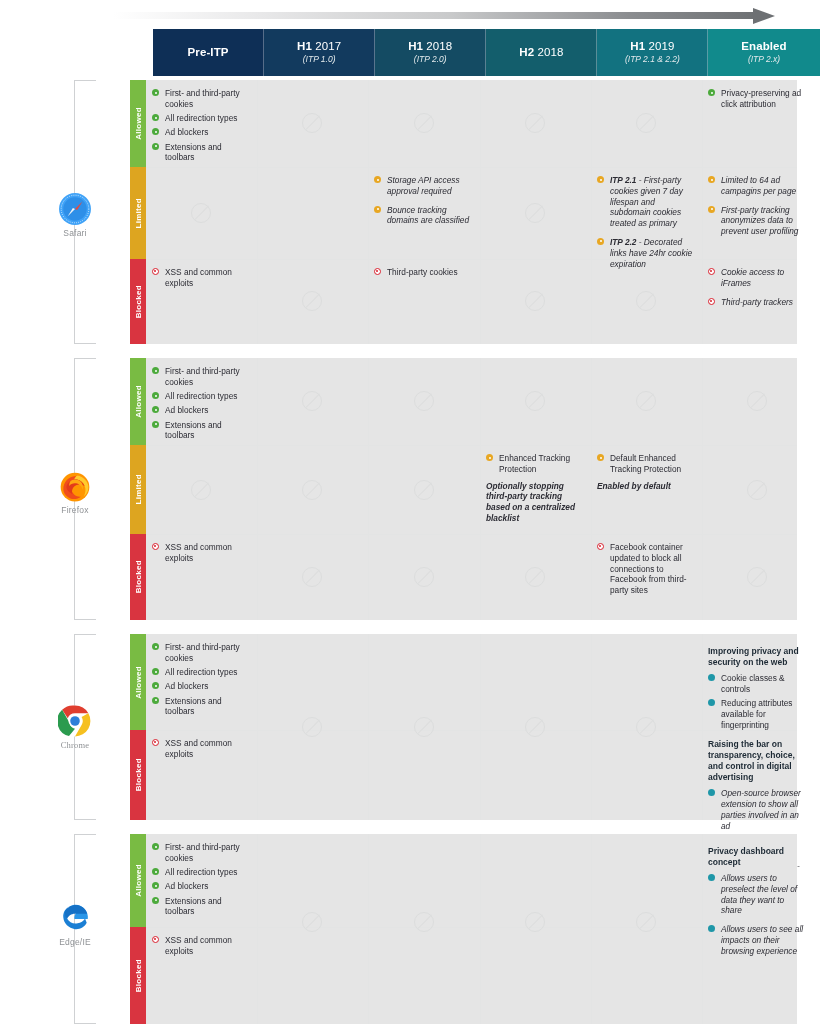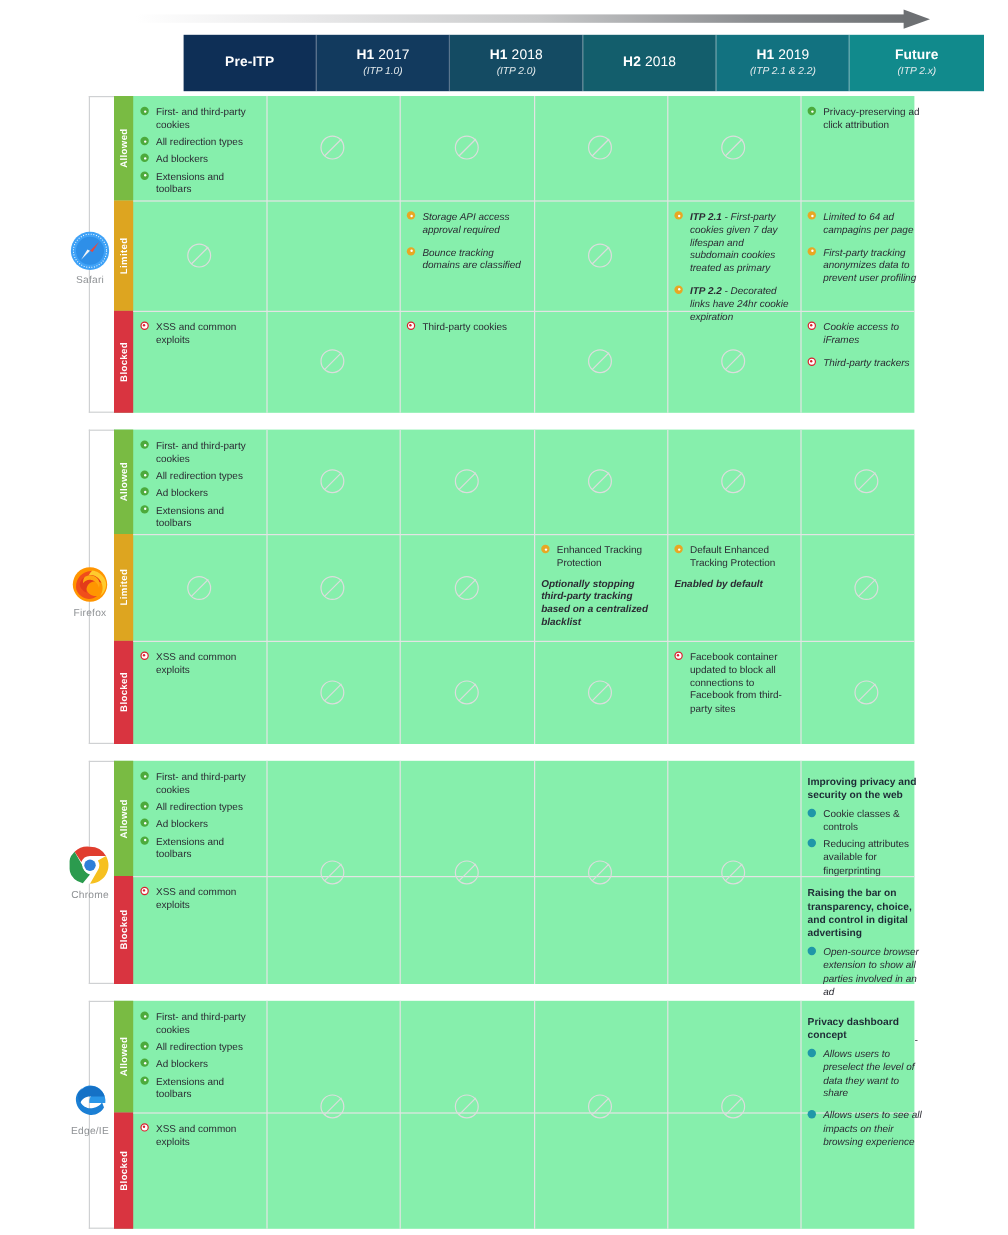--- a/index.html
+++ b/index.html
@@ -95,23 +95,23 @@
   
   .bracket-gap {
     position: absolute;
     left: 90px;
     width: 9px;
     background: #ffffff;
   }
 
   .grid {
     position: absolute;
-    left: 95px;
+    left: 130px;
     width: 667px;
-    background: #86efac;
+    background: #e5e5e5;
   }
   .band {
     position: absolute;
     left: 0;
     width: 16px;
     color: #ffffff;
   }
   .band-label {
     position: absolute;
     left: 0; top: 0;
@@ -241,21 +241,21 @@
   </div>
   <div class="hcell" style="background:#135e6c">
     <div class="hmain"><b>H2</b><span> 2018</span></div>
     <div class="hsub"></div>
   </div>
   <div class="hcell" style="background:#127280">
     <div class="hmain"><b>H1</b><span> 2019</span></div>
     <div class="hsub">(ITP 2.1 &amp; 2.2)</div>
   </div>
   <div class="hcell" style="background:#118a8c">
-    <div class="hmain"><b>Future</b><span></span></div>
+    <div class="hmain"><b>Enabled</b><span></span></div>
     <div class="hsub">(ITP 2.x)</div>
   </div>
 </div>
 
 <div class="bracket" style="top:80px;height:264px;"></div>
 <div class="bracket-gap" style="top:188px;height:48px;"></div>
 <div class="browser-badge" style="top:192px;">
   <svg class="bicon" viewBox="0 0 64 64">
     <circle cx="32" cy="32" r="30" fill="#3fa2f7"></circle>
     <circle cx="32" cy="32" r="26" fill="none" stroke="#ffffff" stroke-width="1.6" stroke-dasharray="1.5 2.6"></circle>
@@ -487,21 +487,21 @@
       </ul>
     </div>
     <div class="cell" style="left:556px;top:176px;width:111px;height:86px;">
       <div class="nodata" style="left:45px;top:33px;"></div>
     </div>
   </div>
 </div>
 
 <div class="bracket" style="top:634px;height:186px;"></div>
 <div class="bracket-gap" style="top:700px;height:48px;"></div>
-<div class="browser-badge" style="top:704px;">
+<div class="browser-badge" style="top:704px;font-family:Liberation Serif, serif;">
   <svg class="bicon" viewBox="0 0 64 64">
     <circle cx="32" cy="32" r="29" fill="#ffffff"></circle>
     <path d="M32 3a29 29 0 0 1 25.1 14.5H32a14.5 14.5 0 0 0-13.6 9.5L7.8 11A29 29 0 0 1 32 3z" fill="#e03e2f"></path>
     <path d="M7.8 11l13.9 24.1A14.5 14.5 0 0 0 32 46.5l-11.3 13.9A29 29 0 0 1 7.8 11z" fill="#2b9b4e"></path>
     <path d="M57.1 17.5A29 29 0 0 1 32 61l12.4-21.5A14.5 14.5 0 0 0 44.4 24.5z" fill="#f6c020"></path>
     <circle cx="32" cy="32" r="12.2" fill="#ffffff"></circle>
     <circle cx="32" cy="32" r="9" fill="#2d7fd9"></circle>
   </svg>
   <div class="bname">Chrome</div>
 </div>

